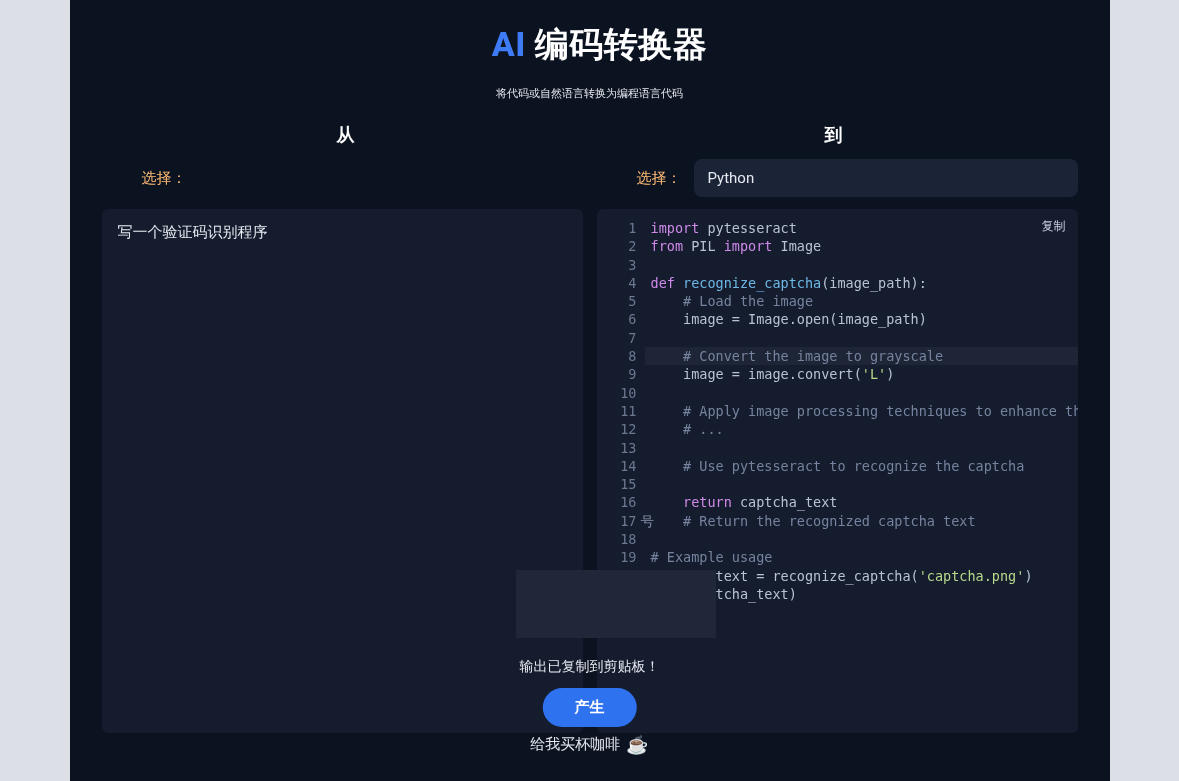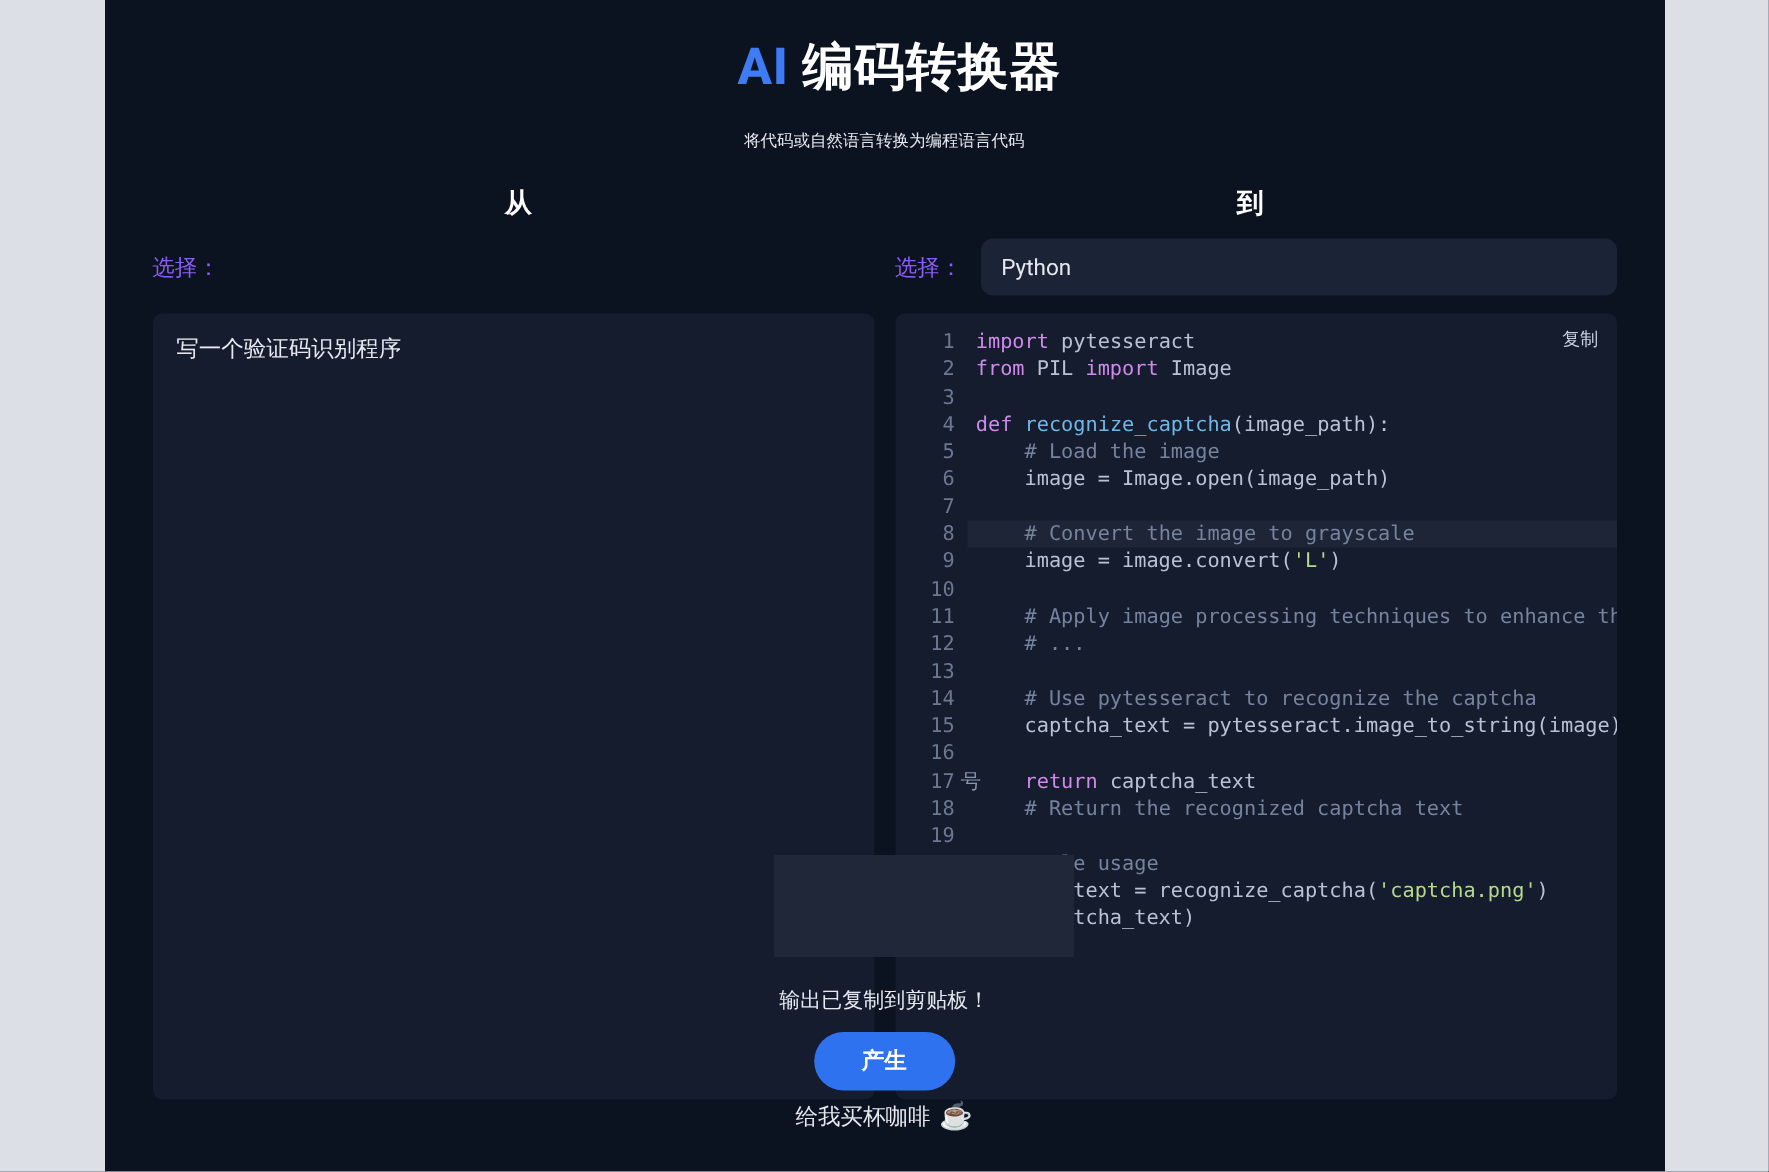--- a/index.html
+++ b/index.html
@@ -52,23 +52,24 @@
     gap: 14px;
     align-items: center;
   }
   .sel-holder {
     flex: 1;
     display: flex;
     align-items: center;
     gap: 12px;
   }
   .sel-label {
-    color: #8b5cf6;
+    color: #fdba74;
     font-size: 15px;
     white-space: nowrap;
+    margin-left: 40px;
   }
   .selectbox {
     flex: 1;
     background: #1a2436;
     color: #e6e9f0;
     border-radius: 8px;
     padding: 10px 14px;
     font-size: 15px;
     cursor: pointer;
   }
@@ -266,21 +267,20 @@
             <div class="line"><span class="pn">    </span><span class="cm"># Load the image</span></div>
             <div class="line"><span class="pn">    image = Image.open(image_path)</span></div>
             <div class="line">&nbsp;</div>
             <div class="line"><span class="pn">    </span><span class="cm"># Convert the image to grayscale</span></div>
             <div class="line"><span class="pn">    image = image.convert(</span><span class="str">'L'</span><span class="pn">)</span></div>
             <div class="line">&nbsp;</div>
             <div class="line"><span class="pn">    </span><span class="cm"># Apply image processing techniques to enhance the</span></div>
             <div class="line"><span class="pn">    </span><span class="cm"># ...</span></div>
             <div class="line">&nbsp;</div>
             <div class="line"><span class="pn">    </span><span class="cm"># Use pytesseract to recognize the captcha</span></div>
-            <div class="line"><span class="pn">    captcha_text = pytesseract.image_to_string(image)</span></div>
             <div class="line">&nbsp;</div>
             <div class="line"><span class="pn">    </span><span class="kw">return</span><span class="pn"> captcha_text</span></div>
             <div class="line"><span class="pn">    </span><span class="cm"># Return the recognized captcha text</span></div>
             <div class="line">&nbsp;</div>
             <div class="line"><span class="cm"># Example usage</span></div>
             <div class="line"><span class="pn">captcha_text = recognize_captcha(</span><span class="str">'captcha.png'</span><span class="pn">)</span></div>
             <div class="line"><span class="pn">        tcha_text)</span></div>
           </div>
       </div>
     </div>

